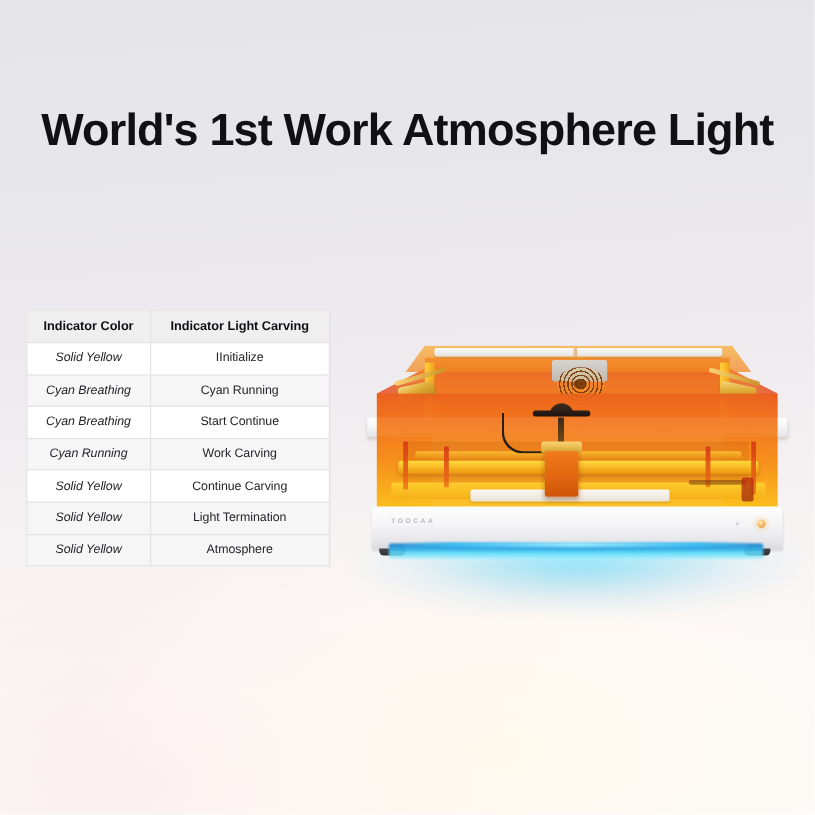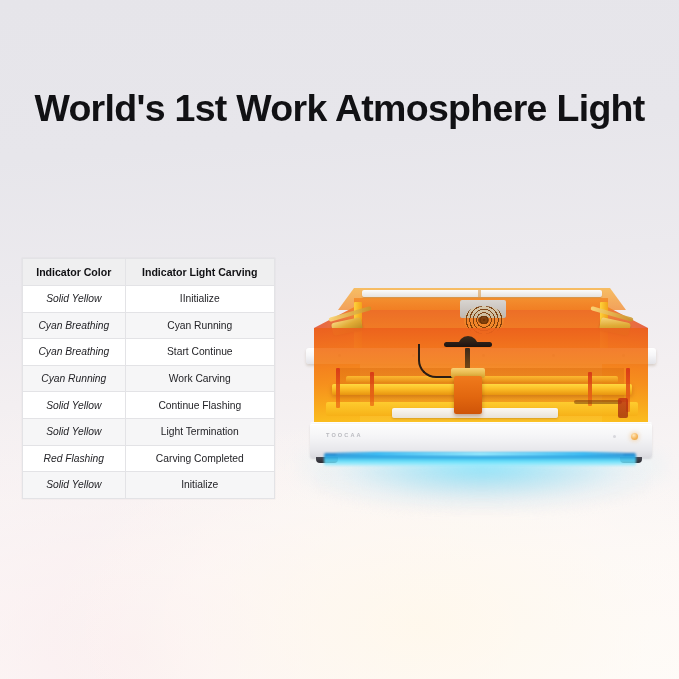--- a/index.html
+++ b/index.html
@@ -534,33 +534,29 @@
       <tr class="row-base">
         <td class="col-color">Cyan Breathing</td>
         <td class="col-meaning">Start Continue</td>
       </tr>
       <tr class="row-alt">
         <td class="col-color">Cyan Running</td>
         <td class="col-meaning">Work Carving</td>
       </tr>
       <tr class="row-base">
         <td class="col-color">Solid Yellow</td>
-        <td class="col-meaning">Continue Flashing</td>
+        <td class="col-meaning">Continue Carving</td>
       </tr>
       <tr class="row-alt">
         <td class="col-color">Solid Yellow</td>
         <td class="col-meaning">Light Termination</td>
       </tr>
-      <tr class="row-base">
-        <td class="col-color">Red Flashing</td>
-        <td class="col-meaning">Carving Completed</td>
-      </tr>
       <tr class="row-alt">
         <td class="col-color">Solid Yellow</td>
-        <td class="col-meaning">Initialize</td>
+        <td class="col-meaning">Atmosphere</td>
       </tr>
     </tbody>
   </table>
 
   <div class="machine-stage">
 
     <div class="floor-reflection"></div>
     <div class="led-glow-wide"></div>
 
     <div class="acrylic-left"></div>

